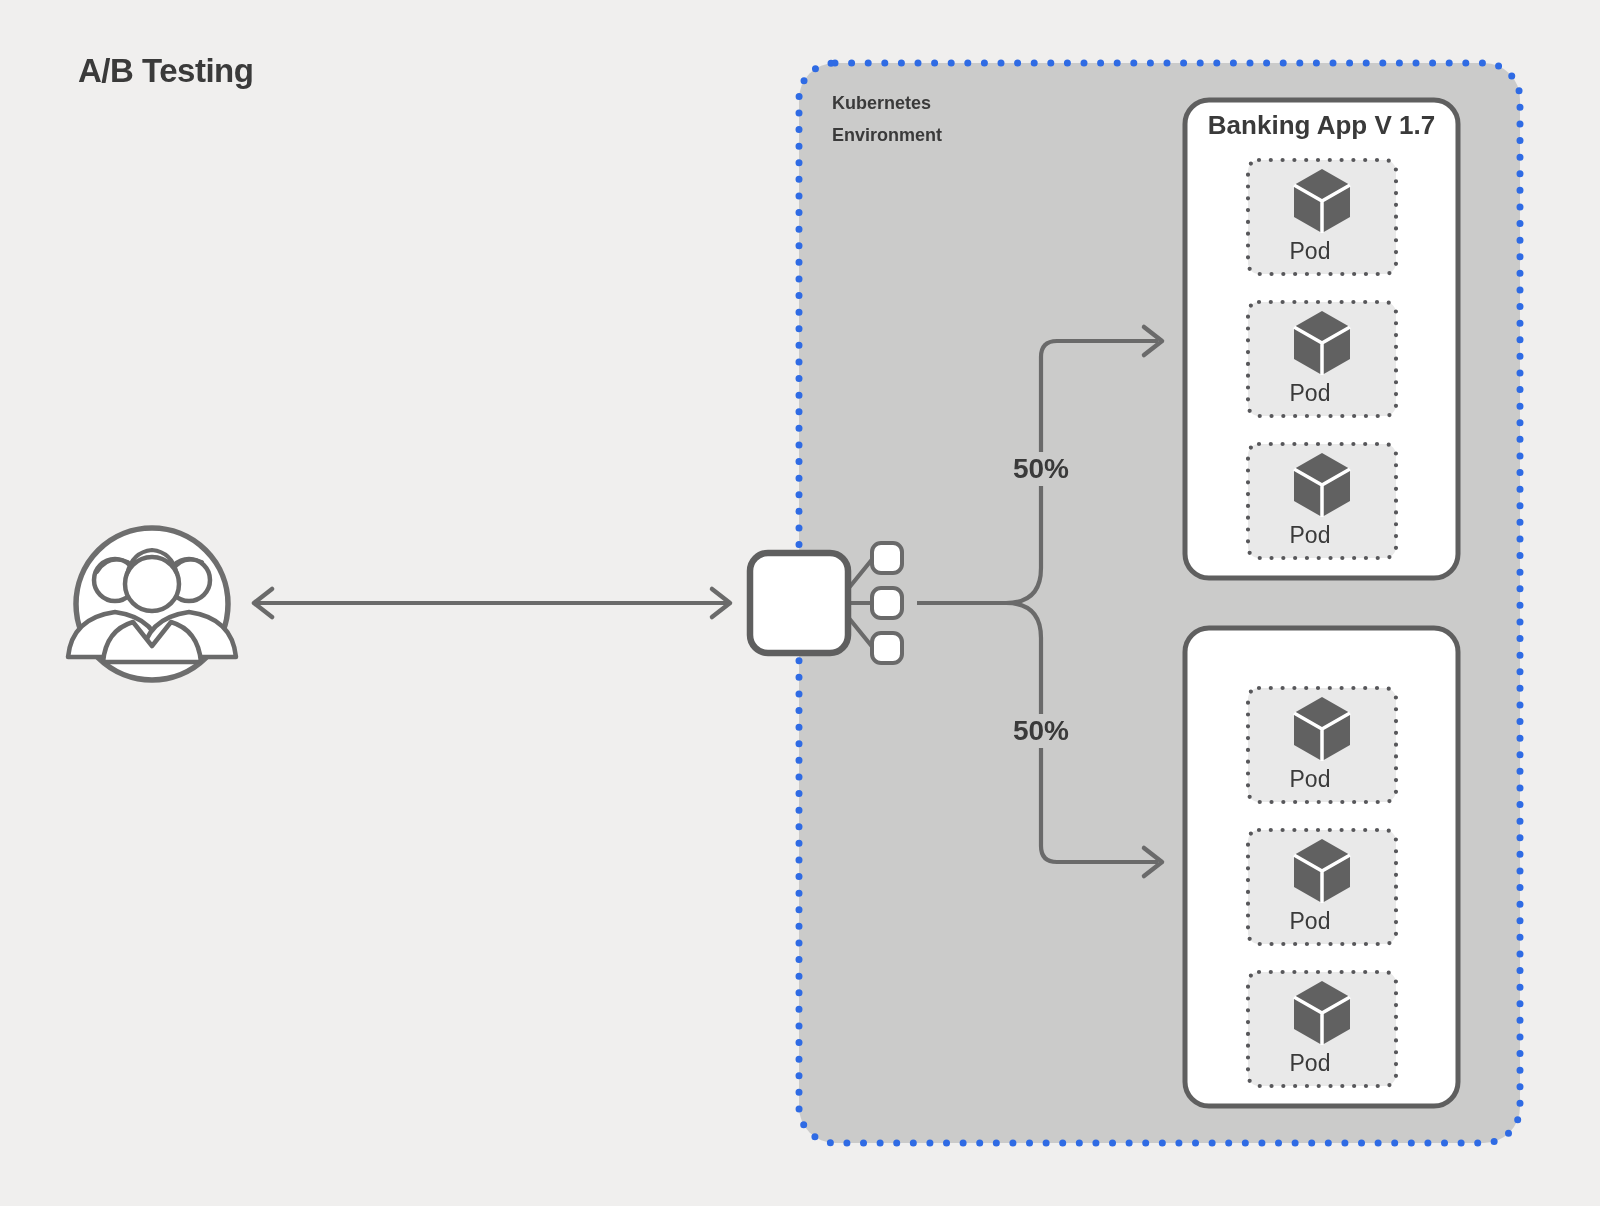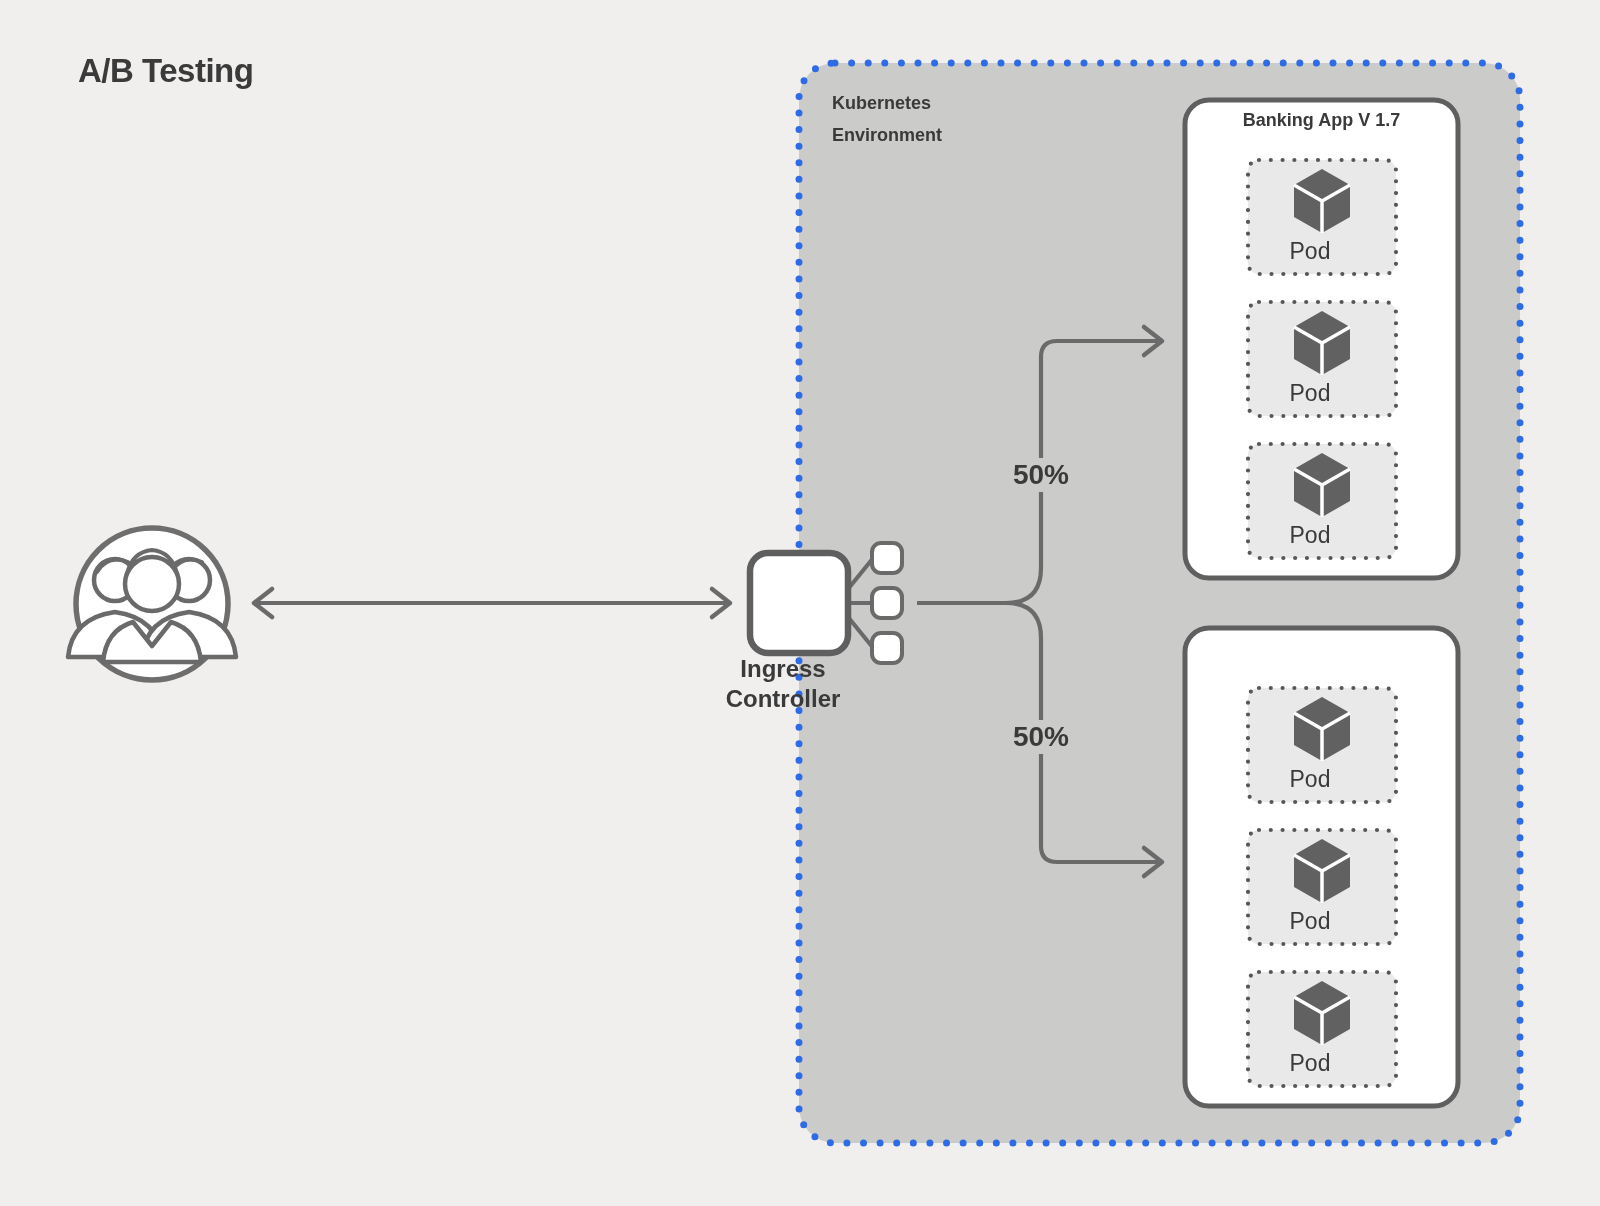--- a/index.html
+++ b/index.html
@@ -9,29 +9,29 @@
   }
   html,body{margin:0;padding:0;background:var(--canvas-bg);}
   .canvas{
     position:relative;width:1600px;height:1206px;background:var(--canvas-bg);
     font-family:"Liberation Sans",sans-serif;color:var(--text-dark);overflow:hidden;
   }
   svg.layer{position:absolute;left:0;top:0;}
   .label{position:absolute;}
   .title{left:78px;top:52px;font-size:33px;font-weight:bold;letter-spacing:-0.5px;}
   .k8s-label{left:832px;top:87px;font-size:18px;font-weight:bold;line-height:32px;white-space:pre-line;}
-  .app-title{left:1185px;width:273px;text-align:center;font-size:18px;font-weight:bold;}
+  .app-title{left:1185px;width:273px;text-align:center;font-size:26px;font-weight:bold;}
   .t17{top:110px;} .t18{top:638px;}
   .pod-label{left:1248px;width:124px;text-align:center;font-size:23px;}
   .p1{top:238px;} .p2{top:380px;} .p3{top:522px;}
   .p4{top:766px;} .p5{top:908px;} .p6{top:1050px;}
   .ingress-label{left:683px;top:654px;width:200px;text-align:center;font-size:24px;font-weight:bold;line-height:30px;white-space:pre-line;}
   .traffic{position:absolute;left:986px;width:110px;display:flex;justify-content:center;}
   .tr1{top:452px;} .tr2{top:714px;}
-  .traffic span{background:var(--env-fill);padding:1px 6px;font-size:28px;font-weight:bold;margin-top:6px;}
+  .traffic span{background:var(--env-fill);padding:1px 6px;font-size:28px;font-weight:bold;}
   
   .k8s-rect{fill:var(--env-fill);stroke:var(--accent-blue);stroke-width:7;stroke-dasharray:0 16.6;stroke-linecap:round;}
   .app-rect{fill:#fff;stroke:var(--box-border);stroke-width:5;}
   .pod-rect{fill:var(--pod-fill);stroke:var(--pod-dot);stroke-width:4.2;stroke-dasharray:0 11.8;stroke-linecap:round;}
   .flow{fill:none;stroke:var(--line-gray);stroke-width:4.2;}
   .chev{fill:none;stroke:var(--line-gray);stroke-width:4.5;stroke-linecap:round;stroke-linejoin:round;}
   .node-rect{fill:#fff;stroke:var(--box-border);stroke-width:6.5;}
   .mini-rect{fill:#fff;stroke:var(--line-gray);stroke-width:4;}
   .person{fill:#fff;stroke:var(--line-gray);stroke-width:4.5;stroke-linejoin:round;}
   .person-line{fill:none;stroke:var(--line-gray);stroke-width:4;stroke-linecap:round;}
@@ -129,22 +129,20 @@
 
   <div class="label app-title t17">Banking App V 1.7</div>
 
   <div class="label pod-label p1">Pod</div>
   <div class="label pod-label p2">Pod</div>
   <div class="label pod-label p3">Pod</div>
   <div class="label pod-label p4">Pod</div>
   <div class="label pod-label p5">Pod</div>
   <div class="label pod-label p6">Pod</div>
 
-  <div class="label ingress-label">Ingress
-Controller</div>
 
   <div class="traffic tr1">
     <span>50%</span>
   </div>
   <div class="traffic tr2">
     <span>50%</span>
   </div>
 
 </div>
 

